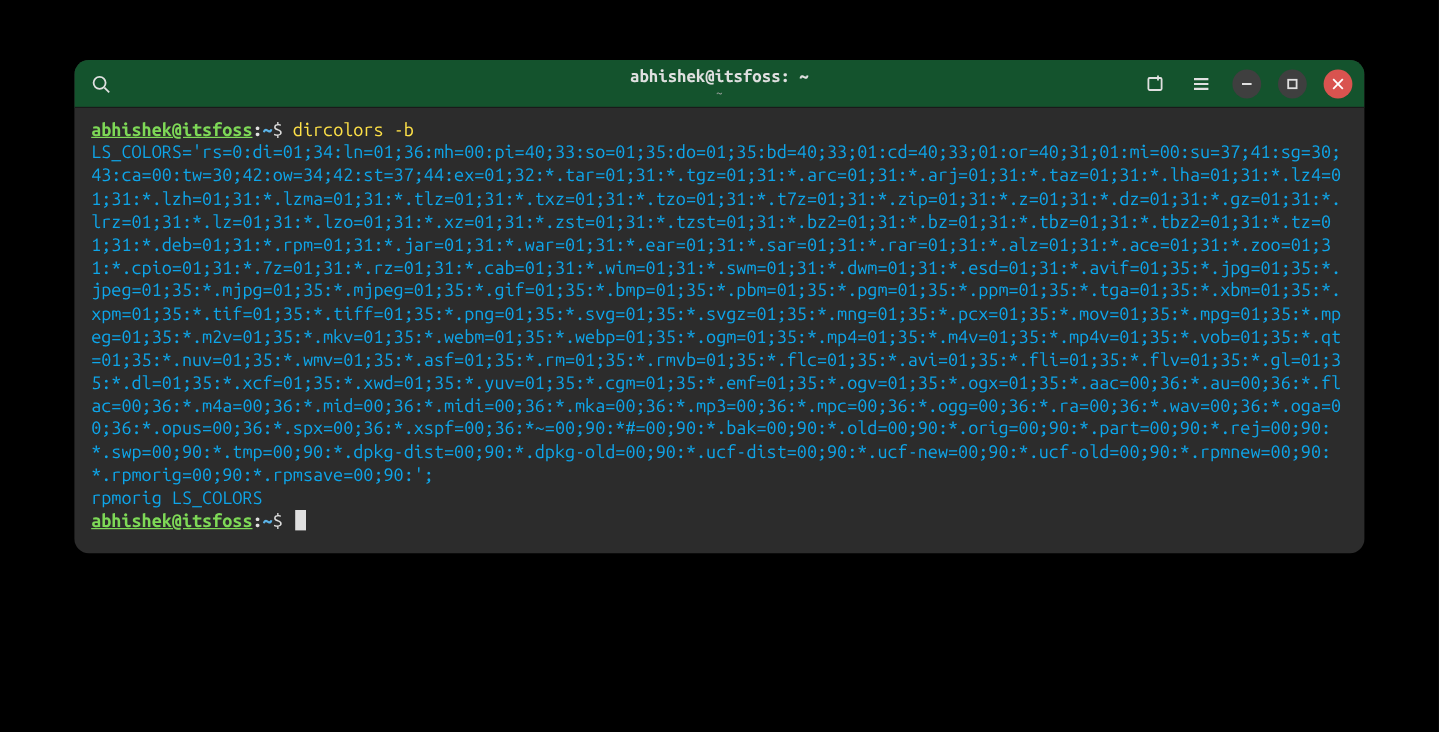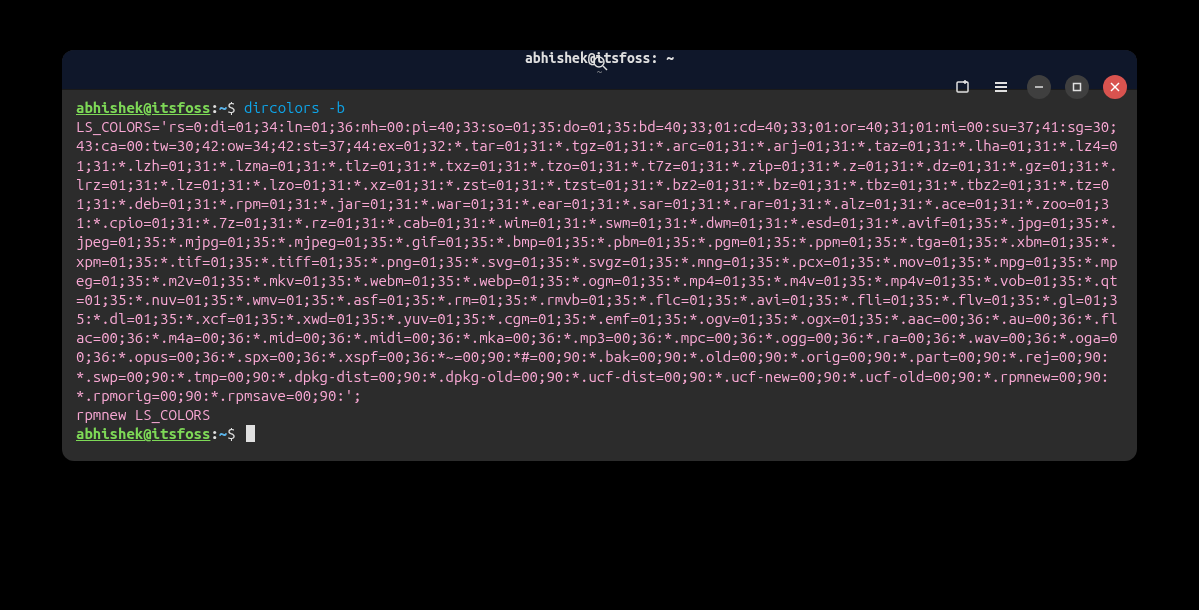--- a/index.html
+++ b/index.html
@@ -22,27 +22,26 @@
     .terminal-window {
       width: 1075px;
       background: #2c2c2c;
       border-radius: 12px;
       overflow: hidden;
       box-shadow: 0 4px 20px rgba(0,0,0,0.5);
     }
     
     .titlebar {
       height: 40px;
-      background: #0f172a;
-      display: flex;
-      align-items: center;
-      padding: 1px 10px;
+      background: #14532d;
+      display: flex;
+      align-items: center;
+      padding: 16px 10px;
       position: relative;
       border-bottom: 1px solid #1a1a1a;
-      flex-direction: column;
     }
     
     .titlebar-left {
       display: flex;
       align-items: center;
     }
     
     .titlebar-center {
       position: absolute;
       left: 50%;
@@ -121,25 +120,25 @@
     .prompt-tilde {
       color: #5bb3e8;
       font-weight: bold;
     }
     
     .prompt-dollar {
       color: #e0e0e0;
     }
     
     .cmd {
+      color: #fde047;
+    }
+    
+    .output {
       color: #0ea5e9;
-    }
-    
-    .output {
-      color: #f9a8d4;
     }
     
     .cursor {
       display: inline-block;
       width: 9px;
       height: 17px;
       background: #e0e0e0;
       vertical-align: text-bottom;
       margin-left: 2px;
     }
@@ -190,15 +189,15 @@
         <svg viewBox="0 0 10 10" fill="none" stroke="#fff" stroke-width="1.5">
           <line x1="1" y1="1" x2="9" y2="9"></line>
           <line x1="9" y1="1" x2="1" y2="9"></line>
         </svg>
       </div>
     </div>
   </div>
 
   <div class="terminal-body"><span class="prompt-user">abhishek@itsfoss</span><span class="prompt-colon">:</span><span class="prompt-tilde">~</span><span class="prompt-dollar">$ </span><span class="cmd">dircolors -b</span>
 <span class="output">LS_COLORS='rs=0:di=01;34:ln=01;36:mh=00:pi=40;33:so=01;35:do=01;35:bd=40;33;01:cd=40;33;01:or=40;31;01:mi=00:su=37;41:sg=30;43:ca=00:tw=30;42:ow=34;42:st=37;44:ex=01;32:*.tar=01;31:*.tgz=01;31:*.arc=01;31:*.arj=01;31:*.taz=01;31:*.lha=01;31:*.lz4=01;31:*.lzh=01;31:*.lzma=01;31:*.tlz=01;31:*.txz=01;31:*.tzo=01;31:*.t7z=01;31:*.zip=01;31:*.z=01;31:*.dz=01;31:*.gz=01;31:*.lrz=01;31:*.lz=01;31:*.lzo=01;31:*.xz=01;31:*.zst=01;31:*.tzst=01;31:*.bz2=01;31:*.bz=01;31:*.tbz=01;31:*.tbz2=01;31:*.tz=01;31:*.deb=01;31:*.rpm=01;31:*.jar=01;31:*.war=01;31:*.ear=01;31:*.sar=01;31:*.rar=01;31:*.alz=01;31:*.ace=01;31:*.zoo=01;31:*.cpio=01;31:*.7z=01;31:*.rz=01;31:*.cab=01;31:*.wim=01;31:*.swm=01;31:*.dwm=01;31:*.esd=01;31:*.avif=01;35:*.jpg=01;35:*.jpeg=01;35:*.mjpg=01;35:*.mjpeg=01;35:*.gif=01;35:*.bmp=01;35:*.pbm=01;35:*.pgm=01;35:*.ppm=01;35:*.tga=01;35:*.xbm=01;35:*.xpm=01;35:*.tif=01;35:*.tiff=01;35:*.png=01;35:*.svg=01;35:*.svgz=01;35:*.mng=01;35:*.pcx=01;35:*.mov=01;35:*.mpg=01;35:*.mpeg=01;35:*.m2v=01;35:*.mkv=01;35:*.webm=01;35:*.webp=01;35:*.ogm=01;35:*.mp4=01;35:*.m4v=01;35:*.mp4v=01;35:*.vob=01;35:*.qt=01;35:*.nuv=01;35:*.wmv=01;35:*.asf=01;35:*.rm=01;35:*.rmvb=01;35:*.flc=01;35:*.avi=01;35:*.fli=01;35:*.flv=01;35:*.gl=01;35:*.dl=01;35:*.xcf=01;35:*.xwd=01;35:*.yuv=01;35:*.cgm=01;35:*.emf=01;35:*.ogv=01;35:*.ogx=01;35:*.aac=00;36:*.au=00;36:*.flac=00;36:*.m4a=00;36:*.mid=00;36:*.midi=00;36:*.mka=00;36:*.mp3=00;36:*.mpc=00;36:*.ogg=00;36:*.ra=00;36:*.wav=00;36:*.oga=00;36:*.opus=00;36:*.spx=00;36:*.xspf=00;36:*~=00;90:*#=00;90:*.bak=00;90:*.old=00;90:*.orig=00;90:*.part=00;90:*.rej=00;90:*.swp=00;90:*.tmp=00;90:*.dpkg-dist=00;90:*.dpkg-old=00;90:*.ucf-dist=00;90:*.ucf-new=00;90:*.ucf-old=00;90:*.rpmnew=00;90:*.rpmorig=00;90:*.rpmsave=00;90:';</span>
-<span class="output">rpmnew LS_COLORS</span>
+<span class="output">rpmorig LS_COLORS</span>
 <span class="prompt-user">abhishek@itsfoss</span><span class="prompt-colon">:</span><span class="prompt-tilde">~</span><span class="prompt-dollar">$ </span><span class="cursor"></span></div>
 </div>
 
 </body></html>

